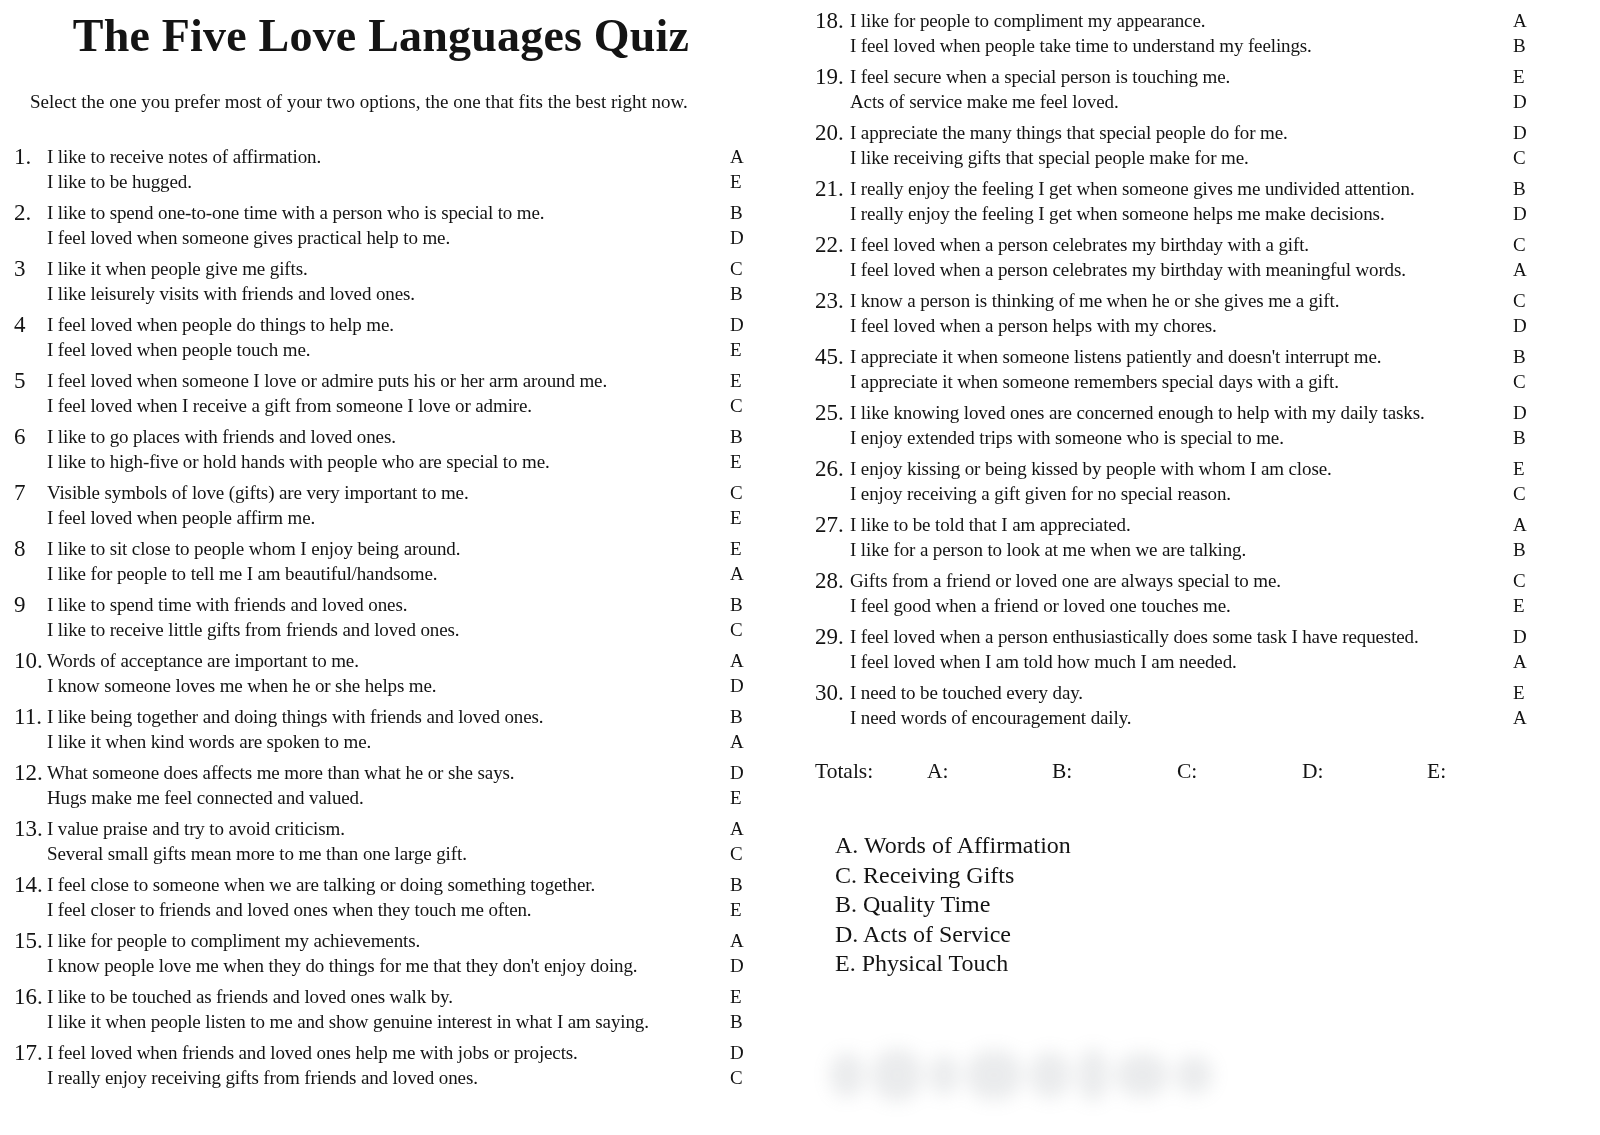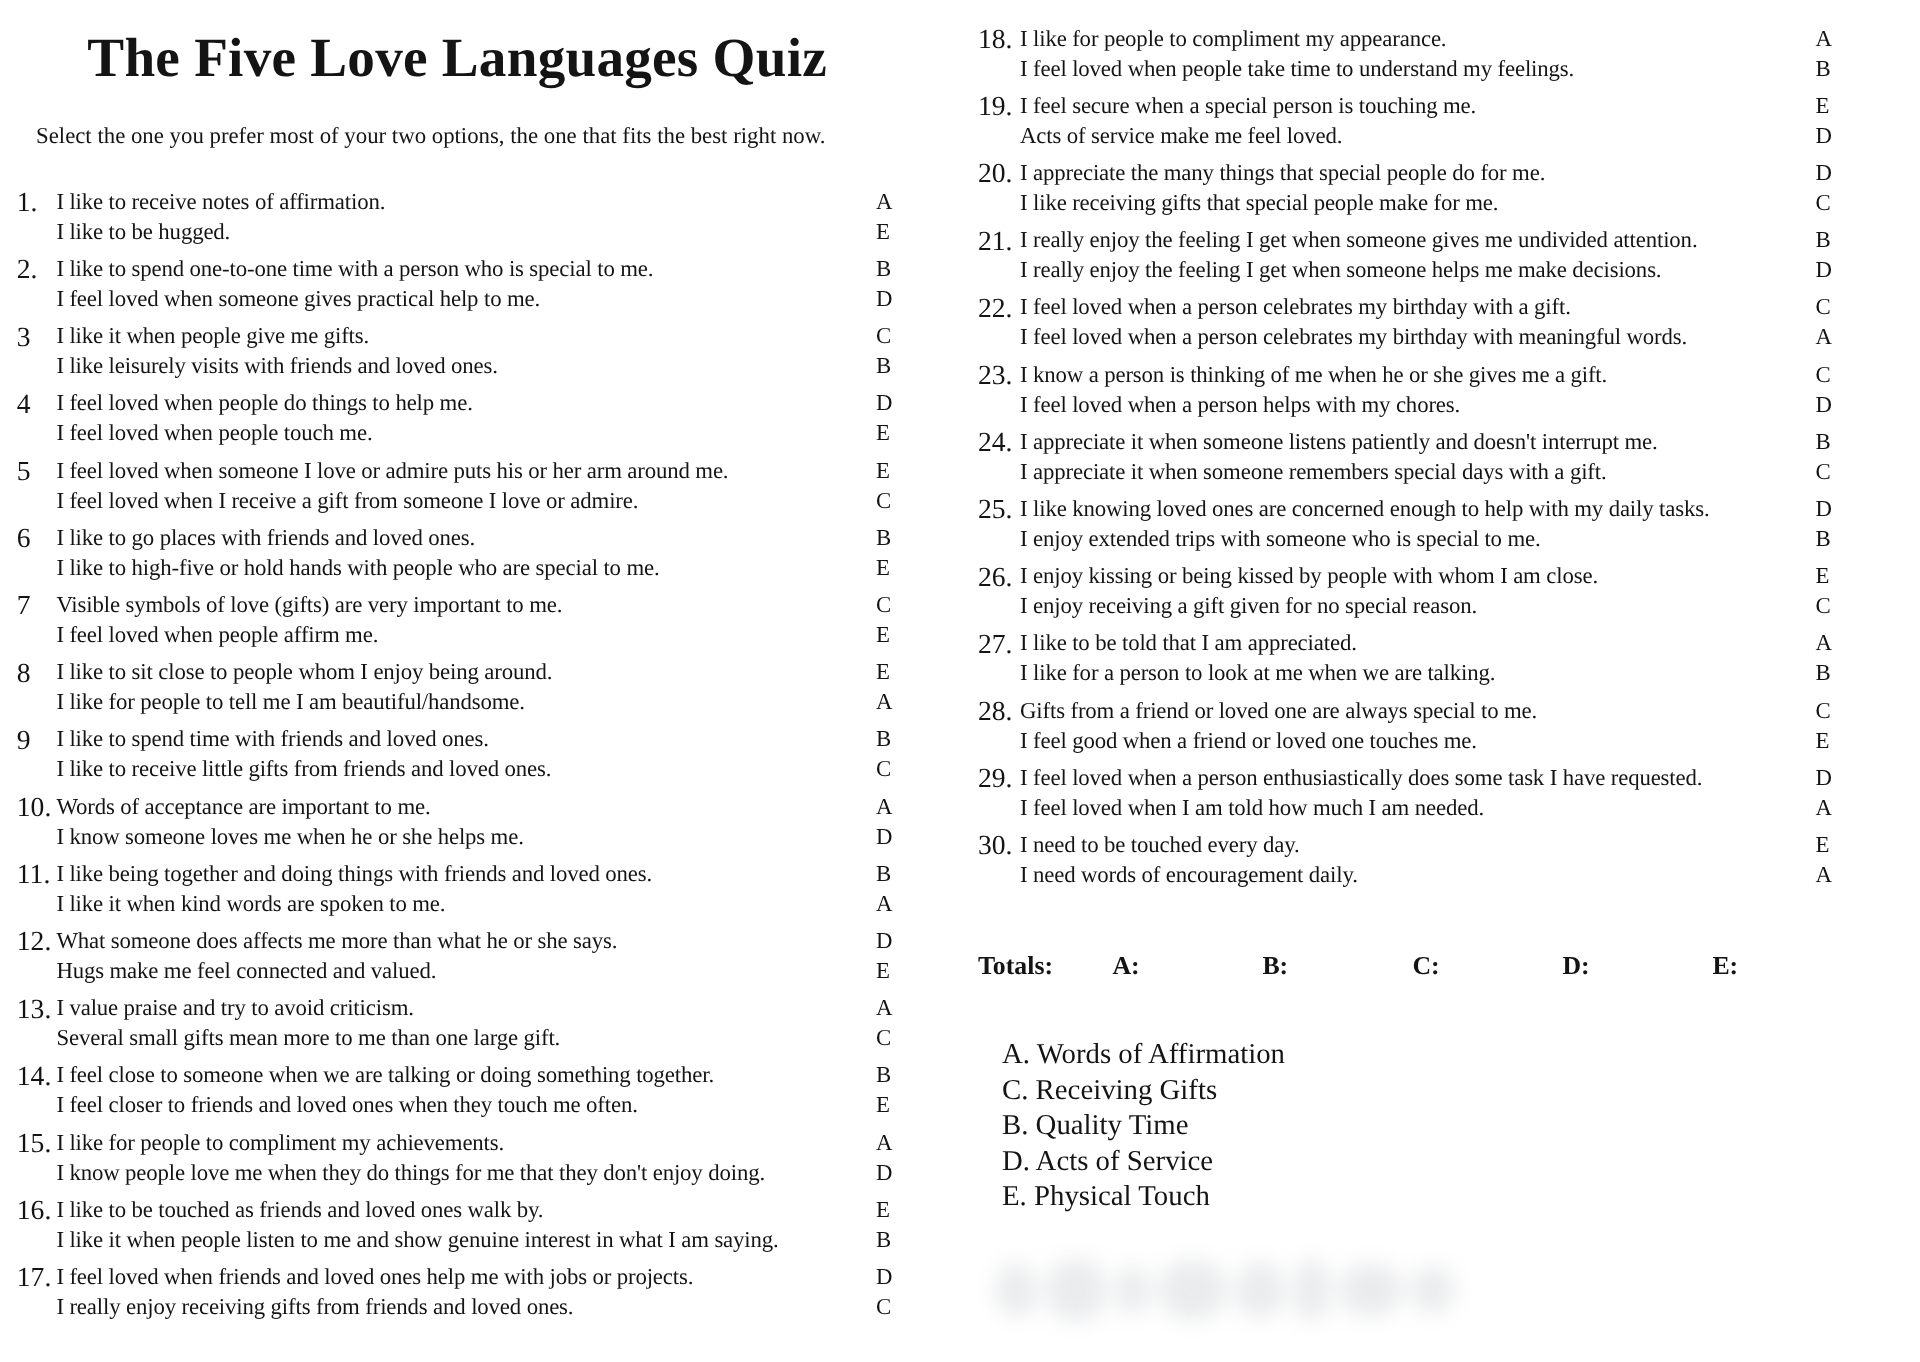--- a/index.html
+++ b/index.html
@@ -5,21 +5,21 @@
   html, body { margin: 0; padding: 0; background: #ffffff; }
   .page {
     position: relative;
     width: 1600px;
     height: 1135px;
     background: #ffffff;
     color: #141414;
     font-family: "Liberation Serif", serif;
     overflow: hidden;
   }
-  .col { position: absolute; top: 12px; }
+  .col { position: absolute; top: 0; }
   .col-left  { left: 14px;  width: 734px; }
   .col-right { left: 815px; width: 716px; padding-top: 8px; box-sizing: border-box; }
 
   .title {
     margin: 10px 0 0 0;
     font-size: 46px;
     font-weight: bold;
     text-align: center;
     letter-spacing: 0.2px;
     line-height: 1.15;
@@ -51,23 +51,23 @@
   }
   .opt-letter {
     flex: 0 0 18px;
     width: 18px;
     font-size: 19px;
     line-height: 25px;
   }
 
   .totals {
     display: flex;
-    margin-top: 50px;
+    margin-top: 28px;
     font-size: 21.5px;
-    font-weight: bold;
+    font-weight: normal;
     line-height: 27px;
   }
   .totals-label { width: 112px; flex: 0 0 112px; }
   .total-cat { width: 125px; flex: 0 0 125px; }
 
   .legend {
     margin-top: 46px;
     padding-left: 20px;
     font-size: 24px;
     line-height: 29.5px;
@@ -429,21 +429,21 @@
         <span class="opt-letter">C</span>
       </div>
       <div class="opt">
         <span class="opt-text">I feel loved when a person helps with my chores.</span>
         <span class="opt-letter">D</span>
       </div>
     </div>
   </div>
 
   <div class="question">
-    <div class="qnum">24.</div>
+    <div class="qnum">45.</div>
     <div class="qopts">
       <div class="opt">
         <span class="opt-text">I appreciate it when someone listens patiently and doesn't interrupt me.</span>
         <span class="opt-letter">B</span>
       </div>
       <div class="opt">
         <span class="opt-text">I appreciate it when someone remembers special days with a gift.</span>
         <span class="opt-letter">C</span>
       </div>
     </div>

